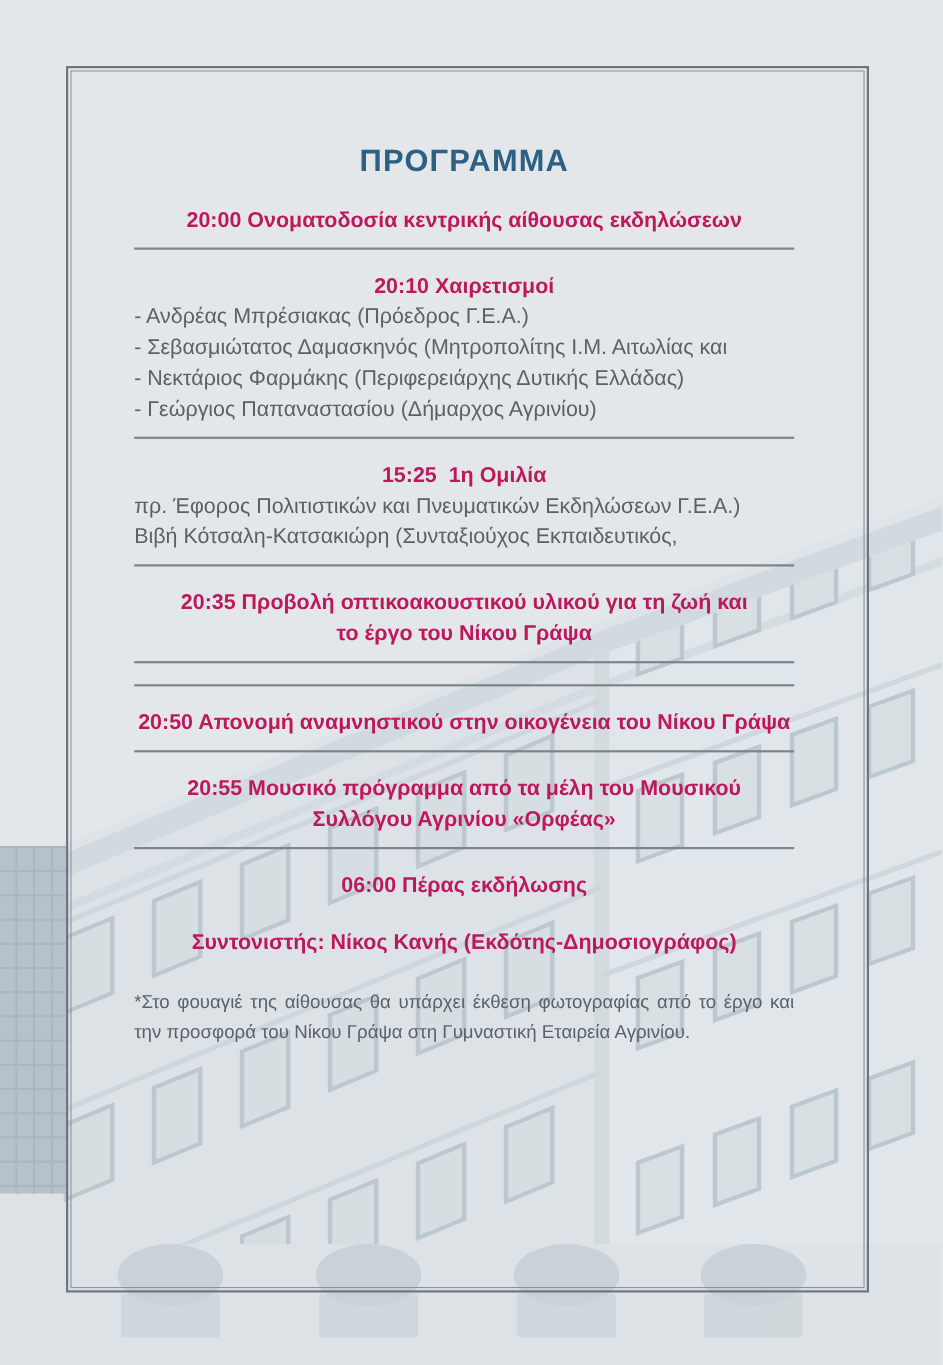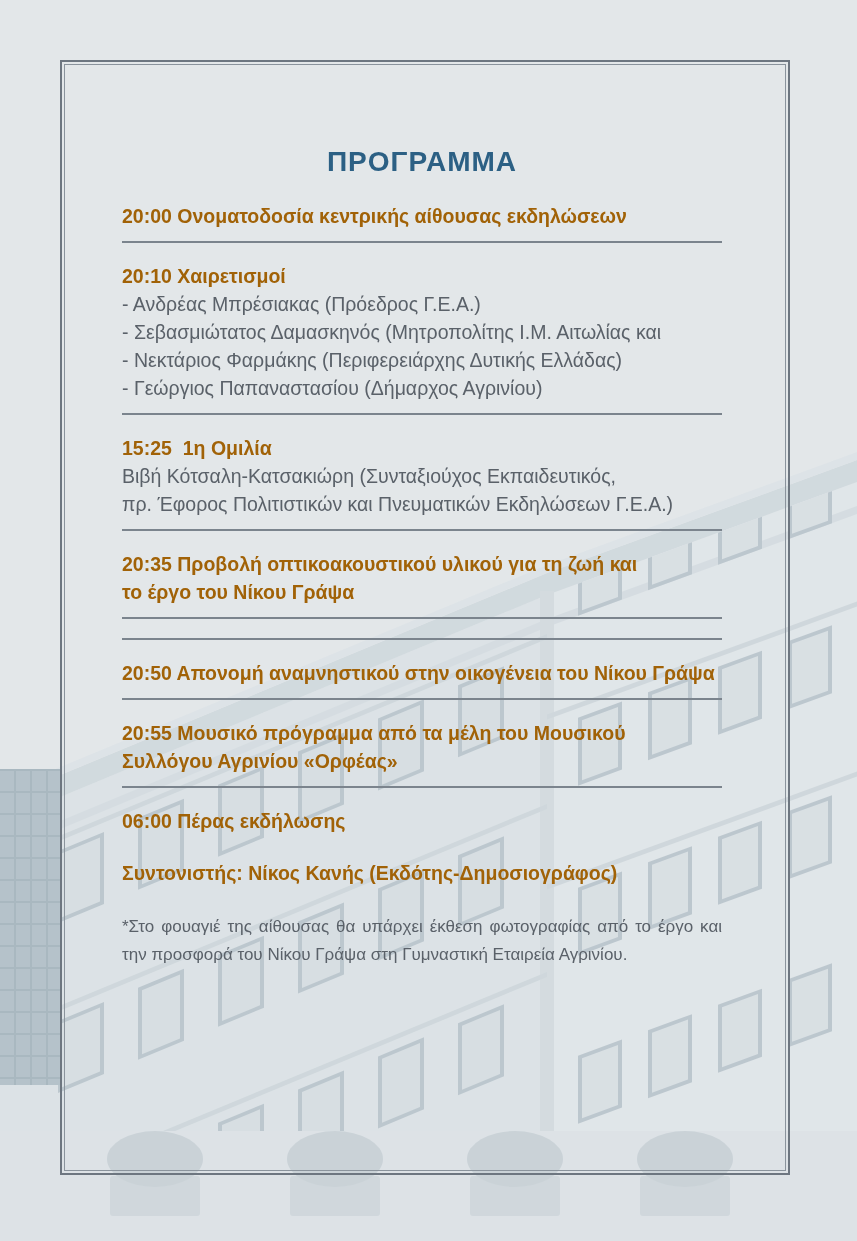--- a/index.html
+++ b/index.html
@@ -10,32 +10,32 @@
     overflow:hidden;
     position:relative;
   }
   .page{position:absolute;inset:0;width:857px;height:1241px;background:#e3e7e9;overflow:hidden;}
   
   .watermark{position:absolute;left:0;top:441px;width:857px;height:800px;pointer-events:none;}
   
   .frame-outer{position:absolute;left:60px;top:60px;width:730px;height:1115px;border:2px solid #6d7680;box-sizing:border-box;}
   .frame-inner{position:absolute;inset:2px;border:1px solid #8a939c;}
   
-  .content{position:absolute;left:122px;top:144px;width:600px;color:#5a6169;}
+  .content{position:absolute;left:122px;top:128px;width:600px;color:#5a6169;}
   .doc-title{
     text-align:center;
     font-size:28px;font-weight:700;letter-spacing:1px;
     color:#2c6084;
     line-height:36px;
     margin:0 0 22px 0;
   }
   .line{
     font-size:19.5px;line-height:28px;white-space:pre;
   }
-  .b{font-weight:700;color:#a16207;}
+  .b{font-weight:700;color:#be185d;text-align:center;}
   .sep{
     border:none;border-top:2px solid #7b848d;
     margin:11px 0 19px 0;width:600px;
   }
   .coordinator{margin-top:24px;}
   .footnote{
     margin-top:26px;
     font-size:17px;line-height:28px;
     text-align:justify;
     color:#5a6169;
@@ -151,22 +151,22 @@
       <div class="line b">20:10 Χαιρετισμοί</div>
       <div class="line">- Ανδρέας Μπρέσιακας (Πρόεδρος Γ.Ε.Α.)</div>
       <div class="line">- Σεβασμιώτατος Δαμασκηνός (Μητροπολίτης Ι.Μ. Αιτωλίας και</div>
       <div class="line">- Νεκτάριος Φαρμάκης (Περιφερειάρχης Δυτικής Ελλάδας)</div>
       <div class="line">- Γεώργιος Παπαναστασίου (Δήμαρχος Αγρινίου)</div>
     </div>
     <hr class="sep">
 
     <div>
       <div class="line b">15:25  1η Ομιλία</div>
+      <div class="line">πρ. Έφορος Πολιτιστικών και Πνευματικών Εκδηλώσεων Γ.Ε.Α.)</div>
       <div class="line">Βιβή Κότσαλη-Κατσακιώρη (Συνταξιούχος Εκπαιδευτικός,</div>
-      <div class="line">πρ. Έφορος Πολιτιστικών και Πνευματικών Εκδηλώσεων Γ.Ε.Α.)</div>
     </div>
     <hr class="sep">
 
     <div>
       <div class="line b">20:35 Προβολή οπτικοακουστικού υλικού για τη ζωή και</div>
       <div class="line b">το έργο του Νίκου Γράψα</div>
     </div>
     <hr class="sep">
 
     <hr class="sep">

